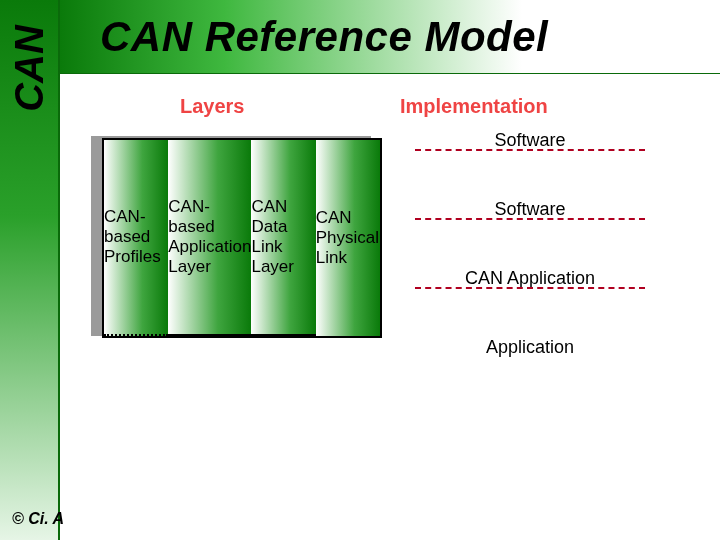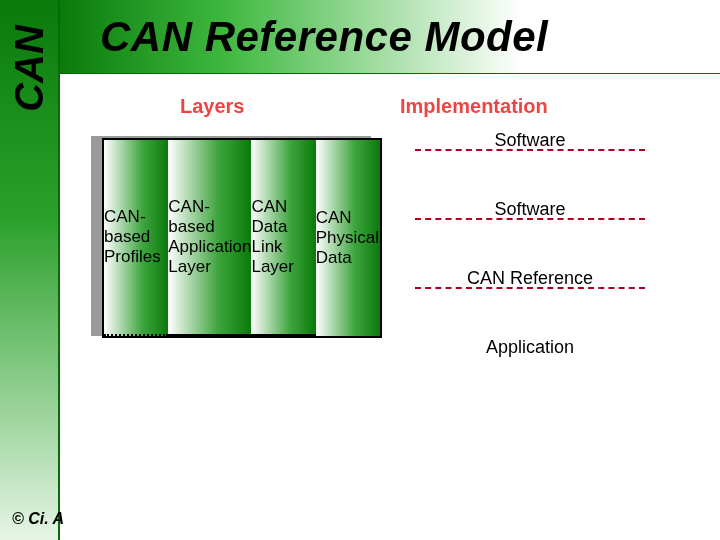--- a/index.html
+++ b/index.html
@@ -141,35 +141,35 @@
       <div class="layer-cell">
           <span>CAN-based Profiles</span>
         </div>
       <div class="layer-cell">
           <span>CAN-based Application Layer</span>
         </div>
       <div class="layer-cell">
           <span>CAN Data Link Layer</span>
         </div>
       <div class="layer-cell">
-          <span>CAN Physical Data</span>
+          <span>CAN Physical Link</span>
         </div>
     </div>
 
     <div class="impl">
       <div class="impl-cell">
           <span>Software</span>
           <div class="dash"></div>
         </div>
       <div class="impl-cell">
           <span>Software</span>
           <div class="dash"></div>
         </div>
       <div class="impl-cell">
-          <span>CAN Reference</span>
+          <span>CAN Application</span>
           <div class="dash"></div>
         </div>
       <div class="impl-cell">
           <span>Application</span>
         </div>
     </div>
   </div>
 
   <div class="footer">© Ci. A</div>
 

